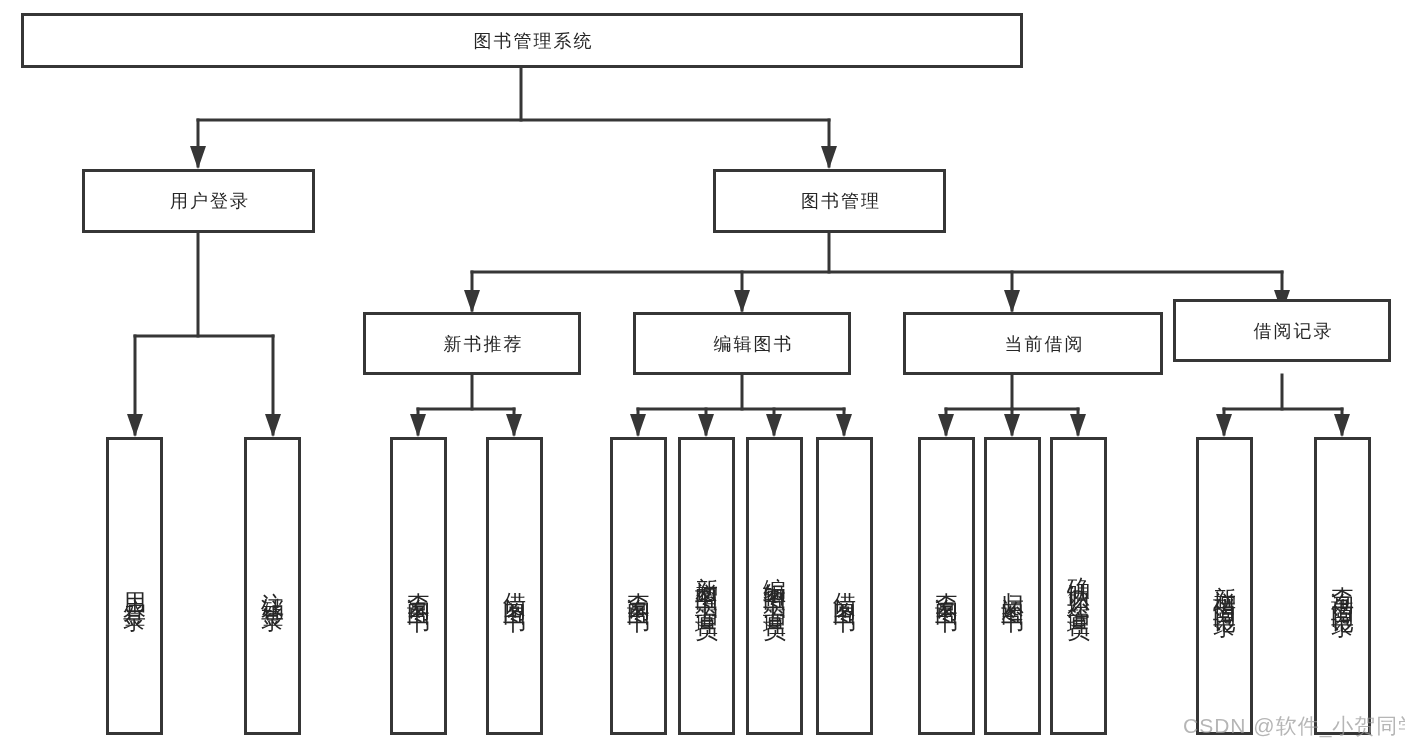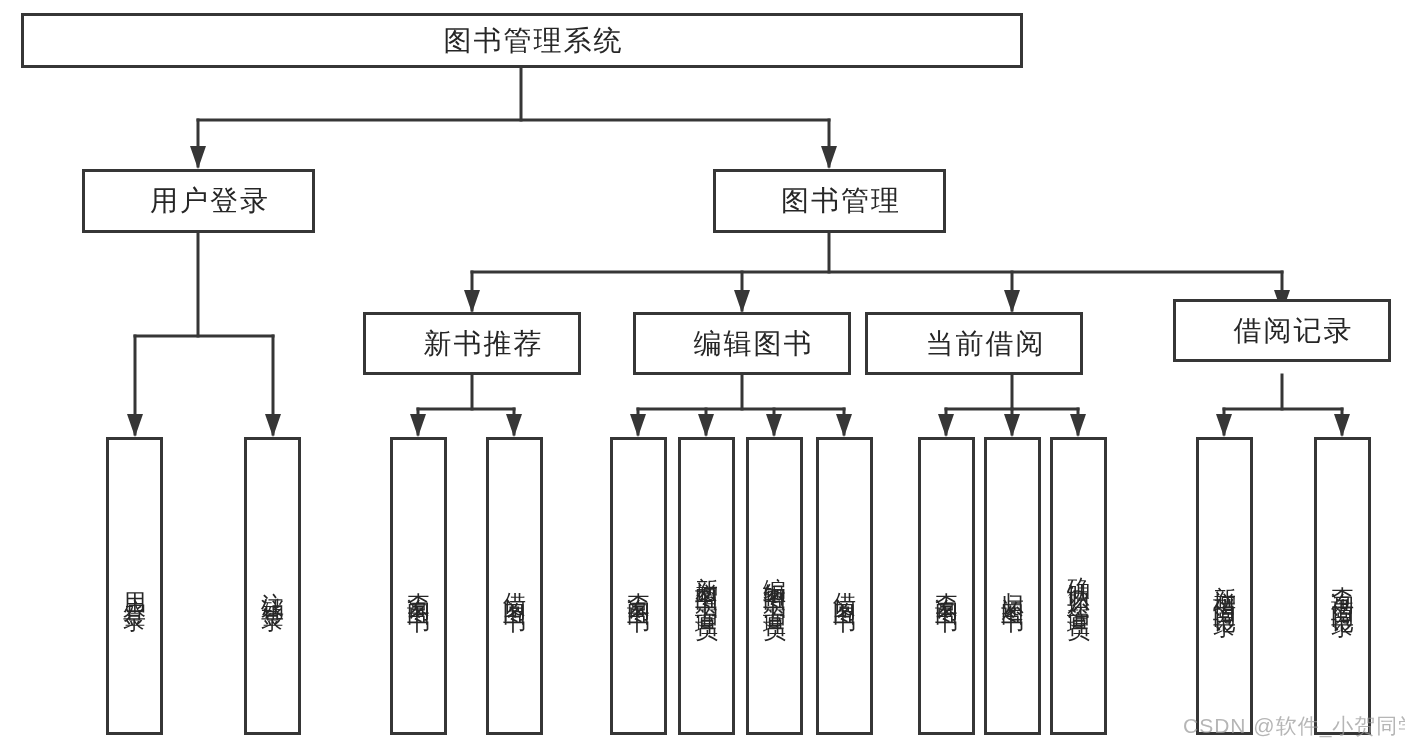--- a/index.html
+++ b/index.html
@@ -22,21 +22,21 @@
     z-index: 0;
   }
   .hbox {
     position: absolute;
     box-sizing: border-box;
     background: #ffffff;
     border: 3px solid #363636;
     display: flex;
     align-items: center;
     justify-content: center;
-    font-size: 28px;
+    font-size: 18px;
     color: #262626;
     letter-spacing: 2px;
     z-index: 1;
     white-space: nowrap;
     padding-left: 23px;
   }
   .vbox {
     position: absolute;
     box-sizing: border-box;
     background: #ffffff;
@@ -134,21 +134,21 @@
     </g>
   </svg>
 
   <div class="hbox" style="left:21px;top:13px;width:1002px;height:55px">图书管理系统</div>
 
   <div class="hbox" style="left:82px;top:169px;width:233px;height:64px">用户登录</div>
   <div class="hbox" style="left:713px;top:169px;width:233px;height:64px">图书管理</div>
 
   <div class="hbox" style="left:363px;top:312px;width:218px;height:63px">新书推荐</div>
   <div class="hbox" style="left:633px;top:312px;width:218px;height:63px">编辑图书</div>
-  <div class="hbox" style="left:865px;top:312px;width:218px;height:63px">当前借阅</div>
+  <div class="hbox" style="left:903px;top:312px;width:260px;height:63px">当前借阅</div>
   <div class="hbox" style="left:1173px;top:299px;width:218px;height:63px">借阅记录</div>
 
   <div class="vbox" style="left:106px;top:437px;width:57px;height:298px">用户登录</div>
   <div class="vbox" style="left:244px;top:437px;width:57px;height:298px">注销登录</div>
 
   <div class="vbox" style="left:390px;top:437px;width:57px;height:298px">查询图书</div>
   <div class="vbox" style="left:486px;top:437px;width:57px;height:298px">借阅图书</div>
 
   <div class="vbox" style="left:610px;top:437px;width:57px;height:298px">查询图书</div>
   <div class="vbox" style="left:678px;top:437px;width:57px;height:298px">新增图书（管理员）</div>

